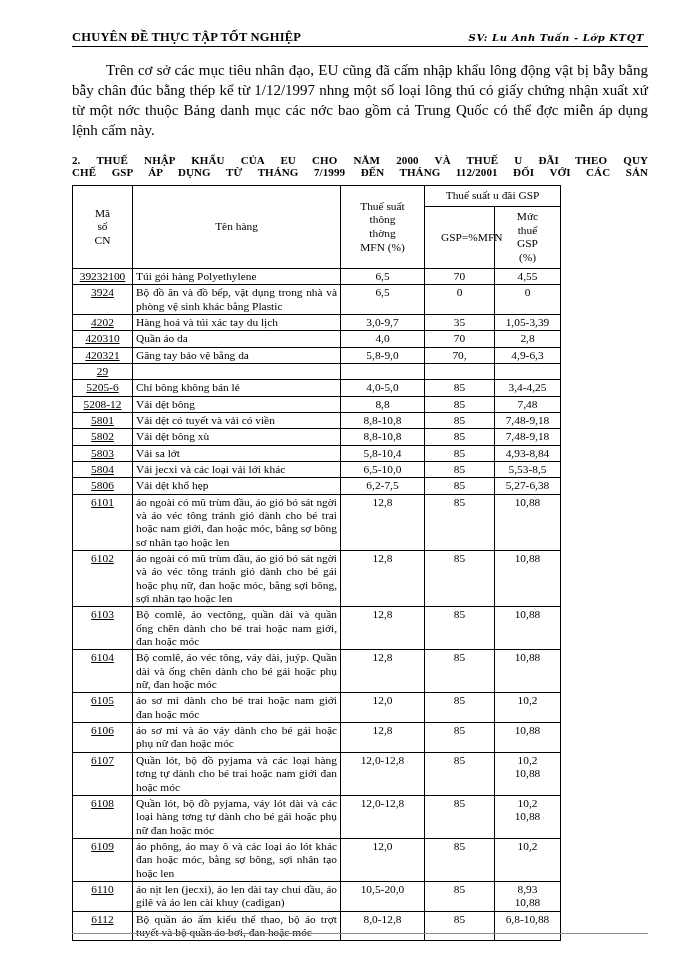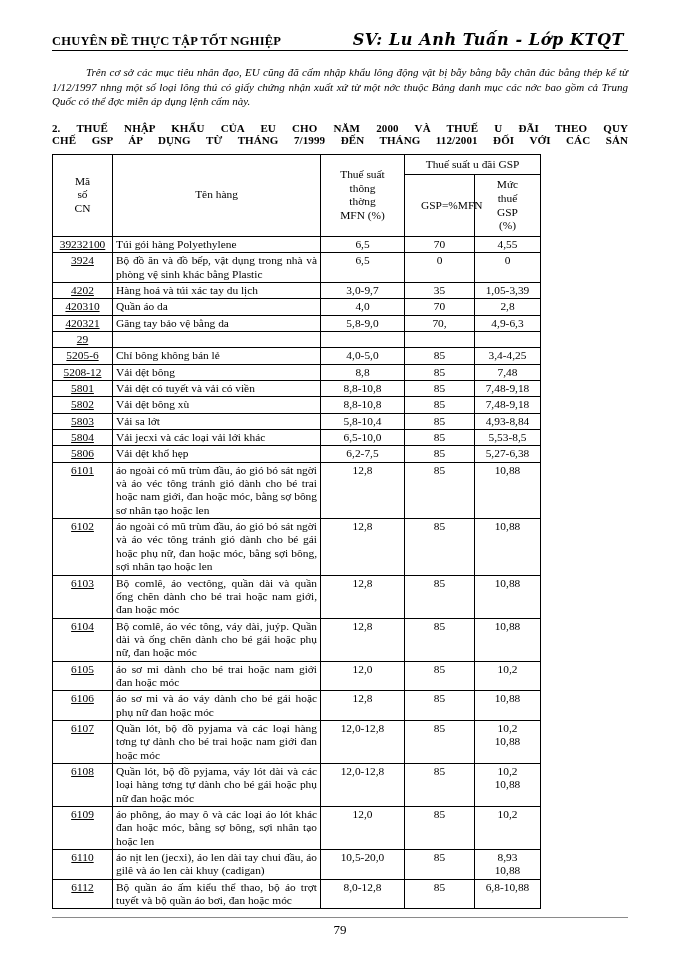--- a/index.html
+++ b/index.html
@@ -14,20 +14,21 @@
     color: #000000;
     position: relative;
     overflow: hidden;
   }
   .page {
     width: 680px;
     height: 960px;
     box-sizing: border-box;
     padding: 30px 52px 0 52px;
     position: relative;
+    margin-left: 20px;
   }
 
   
   .runhead {
     display: flex;
     align-items: baseline;
     justify-content: space-between;
     border-bottom: 1.3px solid #000;
     padding-bottom: 1px;
     margin-bottom: 14px;
@@ -36,35 +37,34 @@
     font-family: "Liberation Serif", "DejaVu Serif", serif;
     font-weight: bold;
     font-size: 12.5px;
     letter-spacing: 0.2px;
     white-space: nowrap;
   }
   .runhead-right {
     font-family: "DejaVu Serif", "Liberation Serif", serif;
     font-style: italic;
     font-weight: bold;
-    font-size: 16px;
+    font-size: 10px;
     letter-spacing: 0.6px;
     white-space: nowrap;
     padding-right: 4px;
   }
 
   
   .intro {
-    font-size: 11px;
+    font-size: 15px;
     line-height: 1.33;
     text-align: justify;
     text-justify: inter-word;
     text-indent: 34px;
     margin: 0 0 13px 0;
-    font-style: italic;
   }
 
   
   .sect-heading {
     font-size: 11px;
     font-weight: bold;
     line-height: 1.12;
     text-align: justify;
     text-justify: inter-word;
     margin: 0 0 7px 0;
@@ -353,16 +353,15 @@
           <td class="name">Bộ quần áo ấm kiểu thể thao, bộ áo trợt   tuyết và bộ quần áo bơi, đan hoặc móc</td>
           <td class="num">8,0-12,8</td>
           <td class="num">85</td>
           <td class="num">6,8-10,88</td>
         </tr>
       </tbody>
   </table>
 
   <div class="footer">
     <hr>
-    <div class="pageno">79</div>
   </div>
 
 </div>
 
 </body></html>

